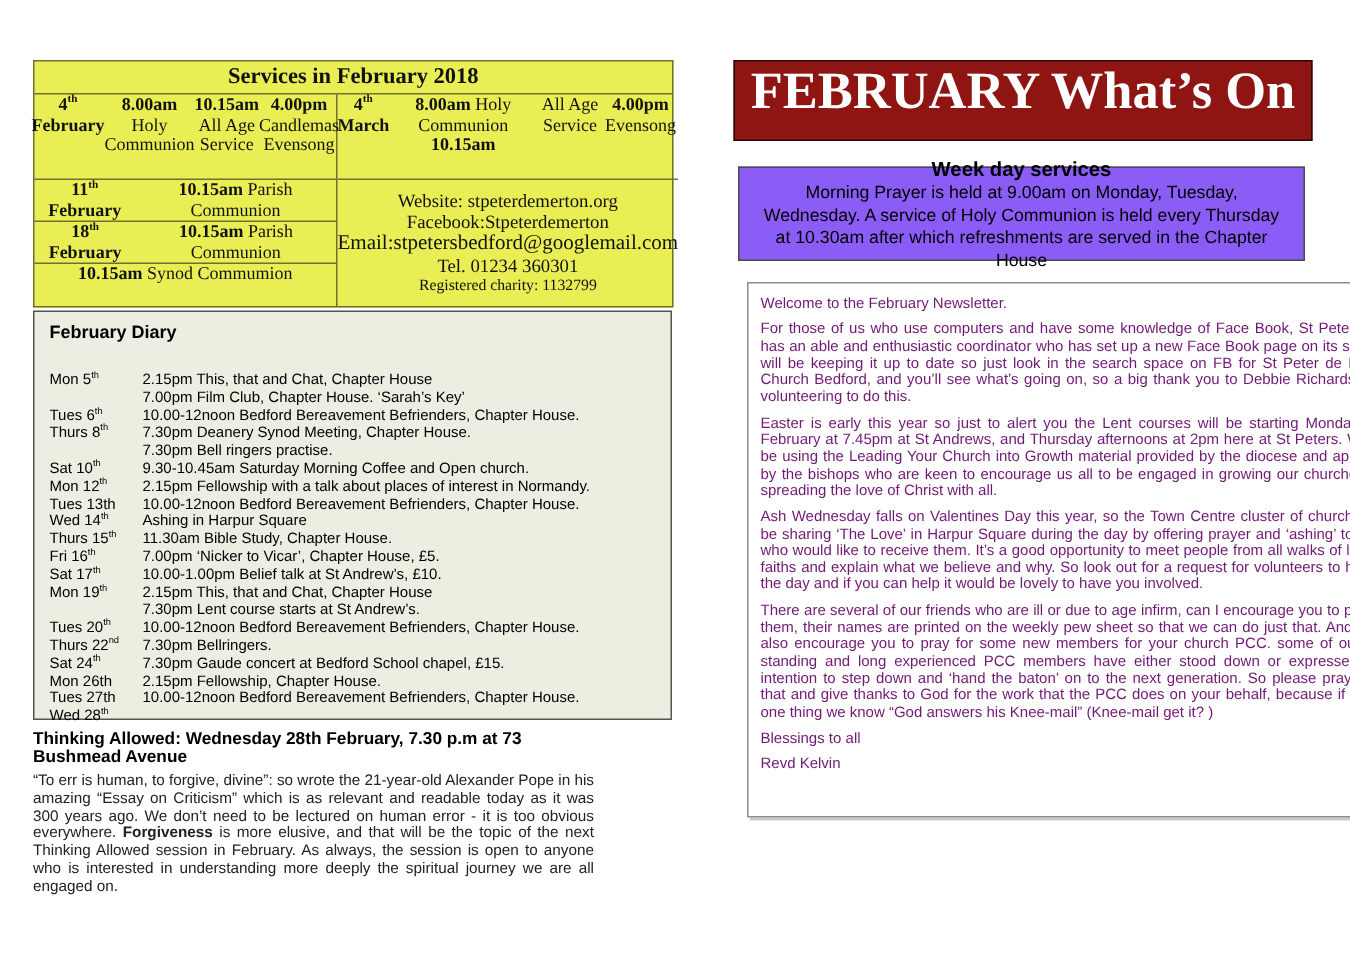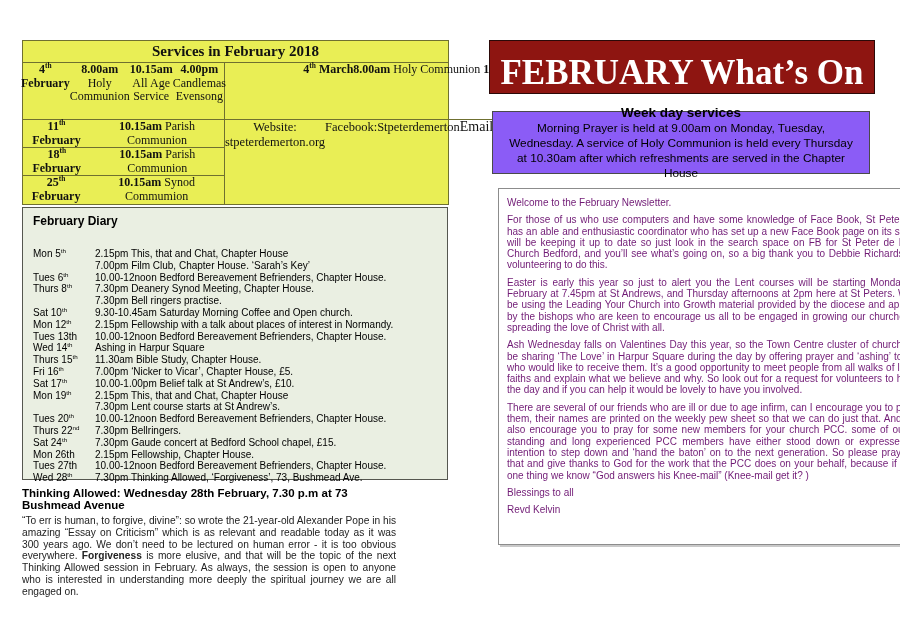--- a/index.html
+++ b/index.html
@@ -19,21 +19,21 @@
   .sv-header{height:21px;display:flex;align-items:center;justify-content:center;
     font-weight:bold;font-size:15px;border-bottom:1px solid var(--services-border);}
   .sv-body{display:flex;}
   .sv-left{width:201px;border-right:1px solid var(--services-border);}
   .sv-cell{display:flex;flex-direction:row;justify-content:center;text-align:center;
     font-size:12px;line-height:13.5px;box-sizing:border-box;}
   .sv-left .sv-cell{border-bottom:1px solid var(--services-border);}
   .sv-left .sv-cell:last-child{border-bottom:none;}
   .sv-right{flex:1;display:flex;flex-direction:column;}
   .sv-march{height:57px;border-bottom:1px solid var(--services-border);}
-  .sv-contact{flex:1;display:flex;flex-direction:row;justify-content:center;
+  .sv-contact{flex:1;display:flex;flex-direction:column;justify-content:center;
     text-align:center;}
   .sv-contact .md{font-size:12.5px;line-height:14.5px;}
   .sv-contact .sm{font-size:14px;line-height:14px;}
   .sv-contact .xs{font-size:10.5px;line-height:13px;}
 
   
   .diary{
     position:absolute;left:22px;top:207px;width:426px;height:273px;
     background:var(--diary-bg);border:1px solid var(--diary-border);
     padding:6px 10px;box-sizing:border-box;
@@ -43,21 +43,21 @@
 
   
   .thinking{position:absolute;left:22px;top:487px;width:374px;}
   .thinking-heading{font-weight:bold;font-size:11.5px;margin-bottom:4px;}
   .thinking-body{font-size:10.2px;line-height:11.8px;text-align:justify;color:#222;}
 
   
   .banner{
     position:absolute;left:489px;top:40px;width:386px;height:54px;
     background:var(--banner-bg);border:1px solid #2b0908;box-sizing:border-box;
-    display:flex;align-items:flex-end;justify-content:center;
+    display:flex;align-items:flex-start;justify-content:center;
   }
   .banner-text{color:var(--banner-text);font-family:"Liberation Serif","DejaVu Serif",serif;
     font-weight:bold;font-size:35px;white-space:nowrap;}
 
   
   .weekday{
     position:absolute;left:492px;top:111px;width:378px;height:63px;
     border:1px solid #4a4a4a;box-sizing:border-box;background:#8b5cf6;
     display:flex;flex-direction:column;justify-content:center;text-align:center;
   }
@@ -88,21 +88,20 @@
         </div>
         <div class="sv-cell" style="height: 28px;">
           <div><span class="b">11</span><sup class="b">th</sup><span class="b"> February</span></div>
           <div><span class="b">10.15am</span><span> Parish Communion</span></div>
         </div>
         <div class="sv-cell" style="height: 28px;">
           <div><span class="b">18</span><sup class="b">th</sup><span class="b"> February</span></div>
           <div><span class="b">10.15am</span><span> Parish Communion</span></div>
         </div>
         <div class="sv-cell" style="height: 28px;">
-          <div><span class="b">25</span><sup class="b">th</sup><span class="b"> February</span></div>
           <div><span class="b">10.15am</span><span> Synod Commumion</span></div>
         </div>
       </div>
     <div class="sv-right">
       <div class="sv-cell sv-march" id="sv-march">
           <div><span class="b">4</span><sup class="b">th</sup><span class="b"> March</span></div>
           <div><span class="b">8.00am</span><span> Holy Communion </span><span class="b">10.15am</span></div>
           <div><span>All Age Service</span></div>
           <div><span class="b">4.00pm</span><span> Evensong</span></div>
         </div>
@@ -191,21 +190,20 @@
       <div class="diary-row">
         <div>Mon 26th</div>
         <div>2.15pm Fellowship, Chapter House.</div>
       </div>
       <div class="diary-row">
         <div>Tues 27th</div>
         <div>10.00-12noon Bedford Bereavement Befrienders, Chapter House.</div>
       </div>
       <div class="diary-row">
         <div>Wed 28<sup>th</sup></div>
-        <div>7.30pm Thinking Allowed, ‘Forgiveness’, 73, Bushmead Ave.</div>
       </div>
     </div>
 </div>
 
 <div class="thinking">
   <div class="thinking-heading">Thinking Allowed: Wednesday 28th February, 7.30 p.m at 73 Bushmead Avenue</div>
   <div class="thinking-body"><span>“To err is human, to forgive, divine”: so wrote the 21-year-old Alexander Pope in his amazing “Essay on Criticism” which is as relevant and readable today as it was 300 years ago.   We don’t need to be lectured on human error - it is too obvious everywhere.  </span><span class="b">Forgiveness</span><span> is more elusive, and that will be the topic of the next Thinking Allowed session in February.   As always, the session is open to anyone who is interested in understanding more deeply the spiritual journey we are all engaged on.</span></div>
 </div>
 
 <div class="banner">

